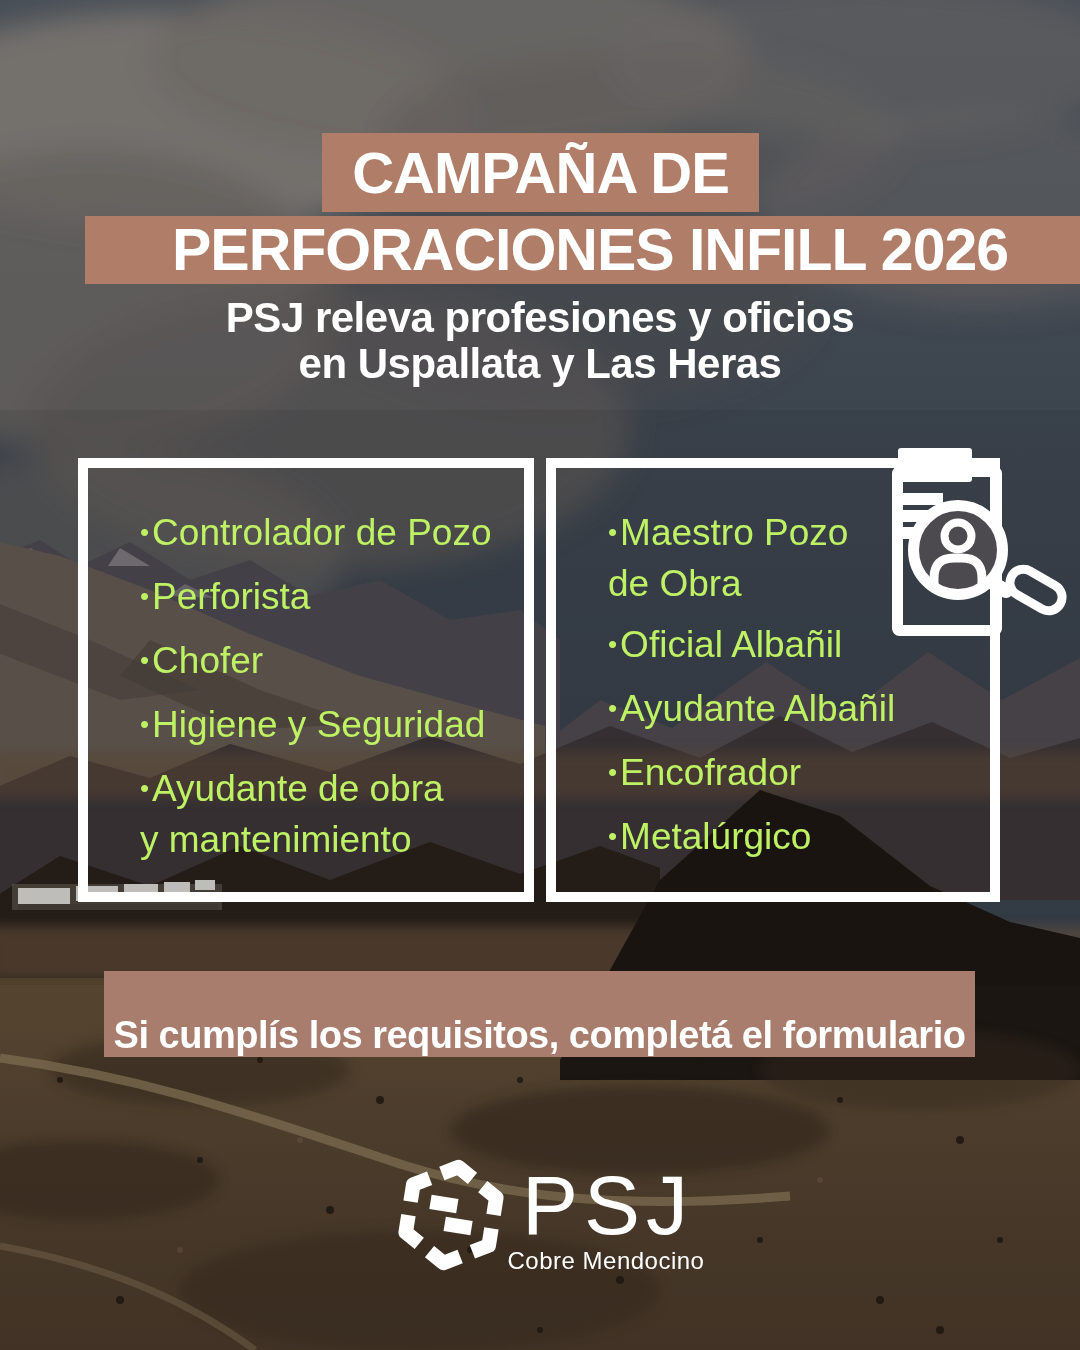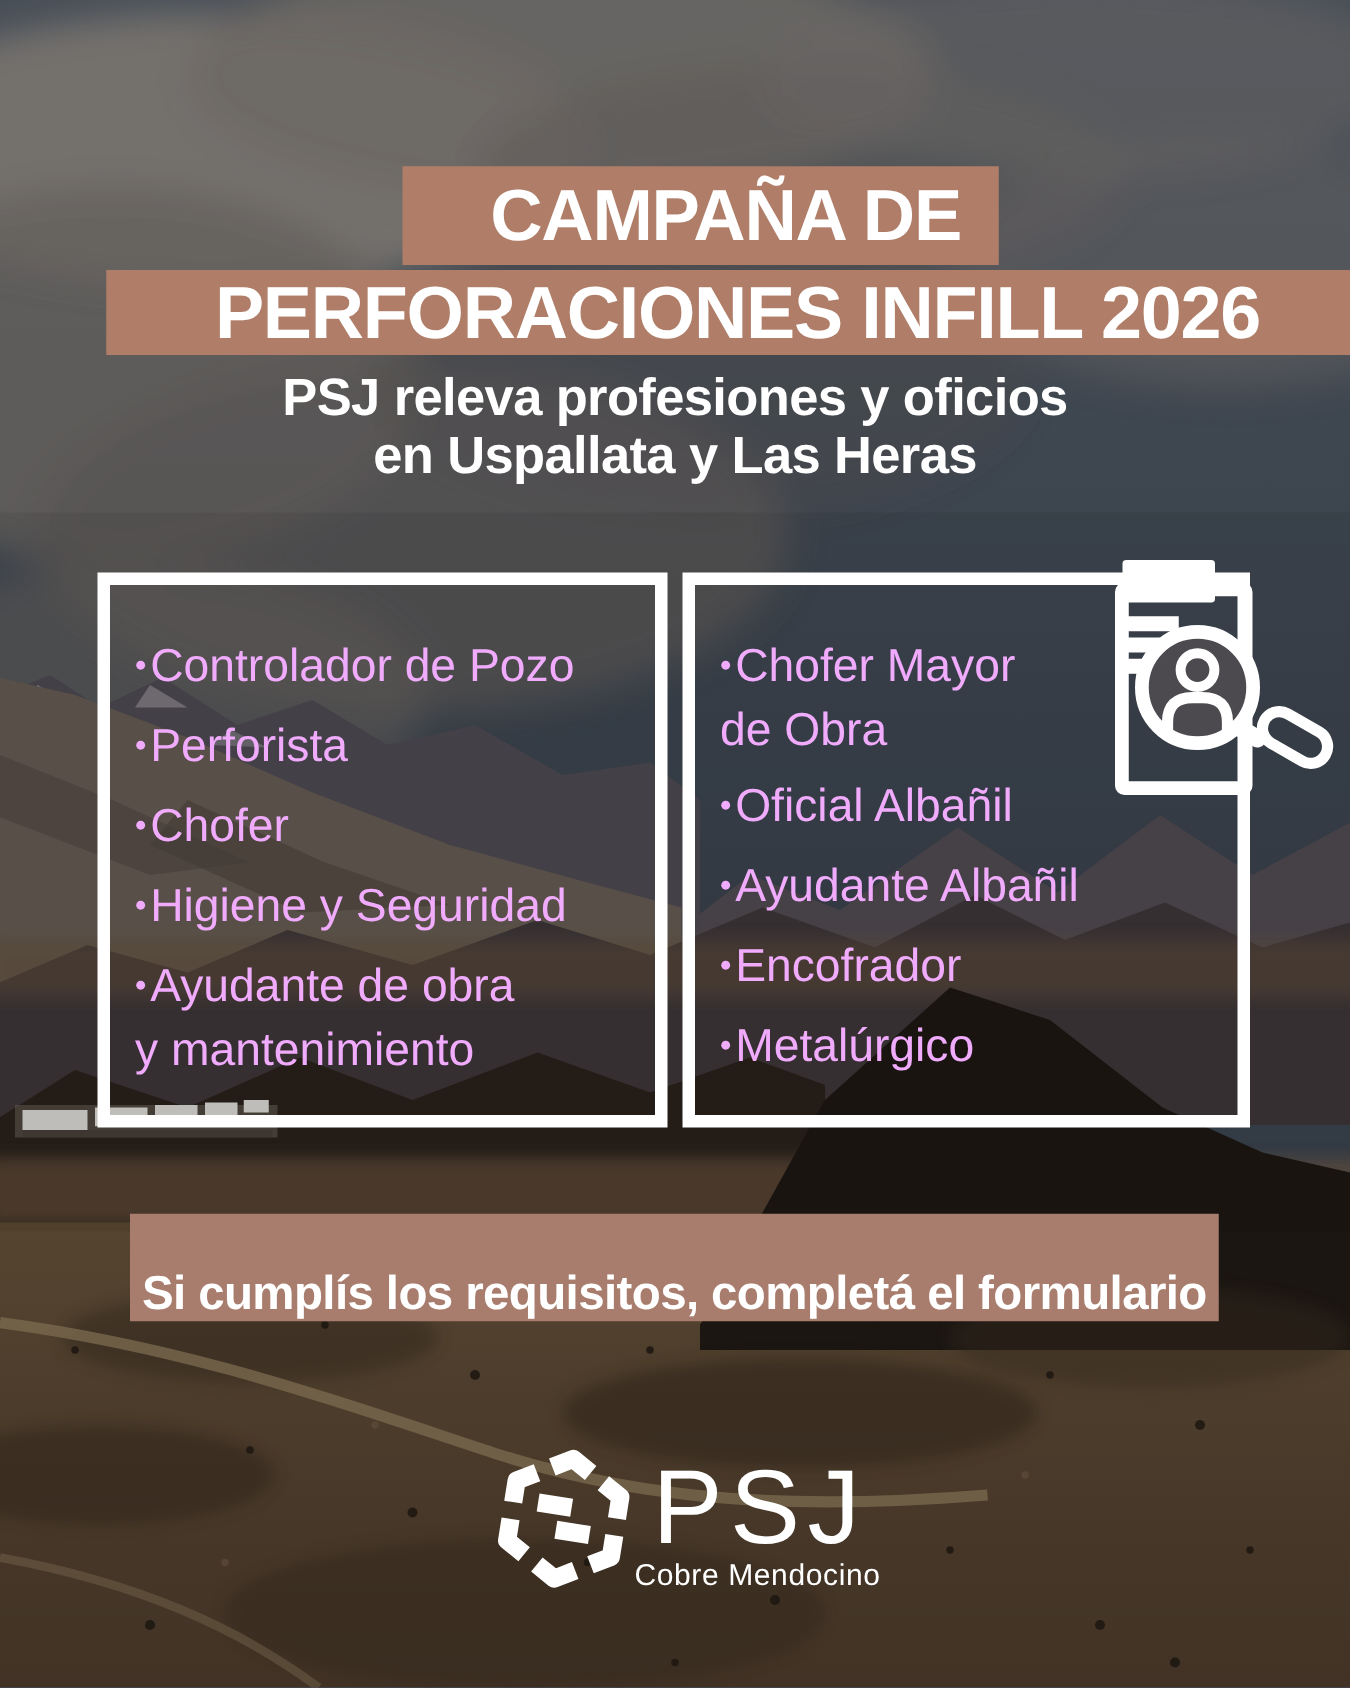--- a/index.html
+++ b/index.html
@@ -9,42 +9,43 @@
     background:#3f4955;
   }
   .bg{position:absolute; inset:0; width:1080px; height:1350px; display:block;}
 
   
   .title-block{
     position:absolute; display:flex; align-items:center; justify-content:center;
     background:#b07e68; color:#fff; font-weight:700; letter-spacing:-1px;
     text-align:center; white-space:nowrap;
   }
-  .title-1{left:322px; top:133px; width:437px; height:79px; font-size:58px;padding-left:40px;}
+  .title-1{left:322px; top:133px; width:437px; height:79px; font-size:58px;}
   .title-2{left:85px;  top:216px; width:1010px; height:68px; font-size:59px;}
 
   
   .subtitle{
     position:absolute; left:0; top:295px; width:1080px; text-align:center;
     font-weight:700; font-size:42px; line-height:46px; letter-spacing:-0.5px;
   }
 
   
   .job-box{
     position:absolute; top:458px; height:444px; border:10px solid #ffffff;
     box-sizing:border-box;
   }
   .box-left {left:78px;  width:456px;}
   .box-right{left:546px; width:454px;}
   .job-list{
     list-style:none; margin:0; padding:41px 6px 0 20px;
   }
   .job-list li{
-    font-size:37px; line-height:48px; margin-bottom:13px; color:#f0abfc;
+    font-size:37px; line-height:48px; margin-bottom:13px; color:#bef264;
     font-weight:400;
+    margin-left:32px;
   }
   .bullet{display:inline-block; font-size:26px; transform:translateY(-4px); margin-right:3px;}
   .wrap-a{max-width:318px;}
   .wrap-b{max-width:285px;}
 
   
   .resume-icon{position:absolute; left:874px; top:436px; width:200px; height:210px;}
 
   
   .cta-banner{
@@ -206,21 +207,21 @@
       </li>
       <li class="wrap-a">
         <span class="bullet">•</span><span>Ayudante de obra y mantenimiento</span>
       </li>
     </ul>
   </div>
 
   <div class="job-box box-right">
     <ul class="job-list">
       <li class="wrap-b">
-        <span class="bullet">•</span><span>Chofer Mayor de Obra</span>
+        <span class="bullet">•</span><span>Maestro Pozo de Obra</span>
       </li>
       <li>
         <span class="bullet">•</span><span>Oficial Albañil</span>
       </li>
       <li>
         <span class="bullet">•</span><span>Ayudante Albañil</span>
       </li>
       <li>
         <span class="bullet">•</span><span>Encofrador</span>
       </li>

